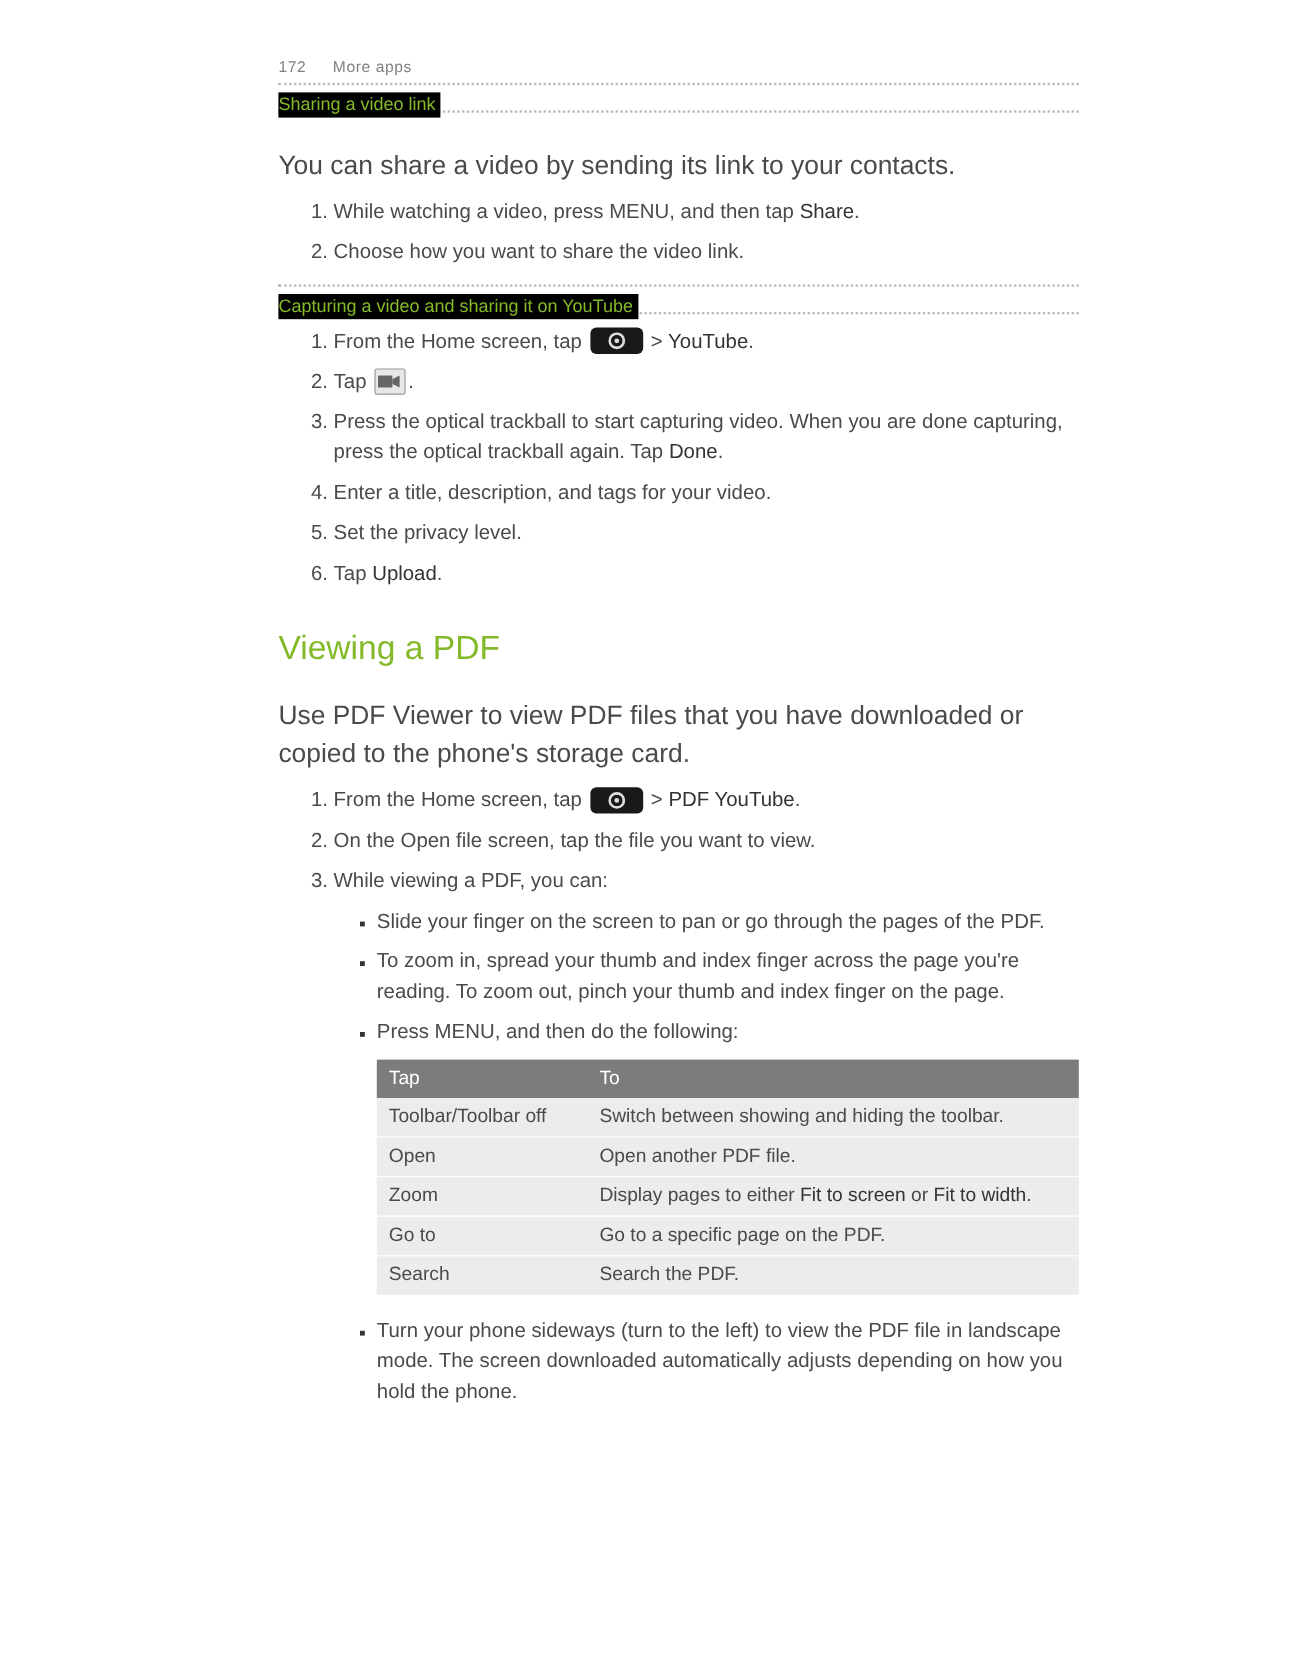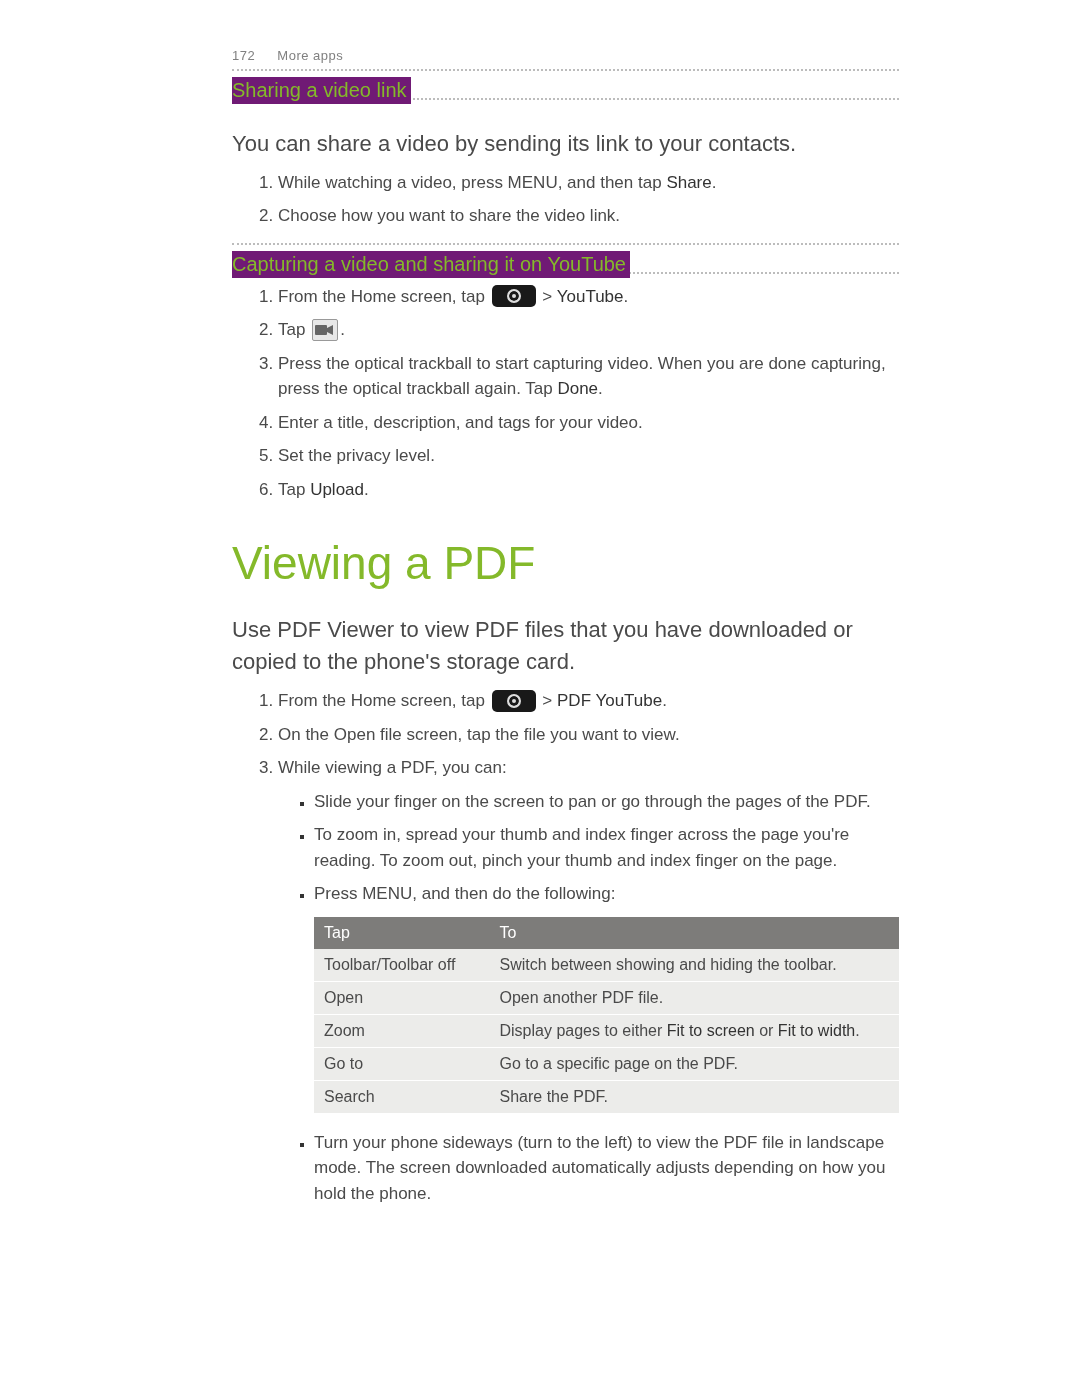--- a/index.html
+++ b/index.html
@@ -28,25 +28,25 @@
     border: none;
     border-top: 2px dotted #bcbcbc;
     margin: 0 0 2px 0;
     width: 100%;
   }
   .dotted-hr.tight {
     margin: 0;
   }
   .subhead {
     color: #84b92a;
-    font-size: 20px;
+    font-size: 15px;
     margin: 0;
     padding: 2px 0 2px 0;
     display: inline-block;
-    background: #701a75;
+    background: #000000;
     position: relative;
   }
   .subhead-wrap {
     position: relative;
     margin-top: 6px;
   }
   .subhead-wrap .subhead {
     position: relative;
     z-index: 2;
     padding-right: 4px;
@@ -85,21 +85,21 @@
     margin-bottom: 8px;
     line-height: 1.5;
     font-size: 17px;
   }
   ul.square > li::marker {
     font-size: 12px;
     color: #333;
   }
   h1.maintitle {
     color: #84b92a;
-    font-size: 46px;
+    font-size: 28px;
     font-weight: 500;
     margin: 34px 0 16px 0;
   }
   .bold { color: #333; }
   .icon-apps {
     display: inline-block;
     vertical-align: middle;
     width: 44px;
     height: 22px;
     background: #191919;
@@ -239,21 +239,21 @@
               <tr>
                 <td>Zoom</td>
                 <td><span>Display pages to either </span><span class="bold">Fit to screen</span><span> or </span><span class="bold">Fit to width</span><span>.</span></td>
               </tr>
               <tr>
                 <td>Go to</td>
                 <td><span>Go to a specific page on the PDF.</span></td>
               </tr>
               <tr>
                 <td>Search</td>
-                <td><span>Share the PDF.</span></td>
+                <td><span>Search the PDF.</span></td>
               </tr>
             </tbody>
           </table>
         </li>
         <li>Turn your phone sideways (turn to the left) to view the PDF file in landscape mode. The screen downloaded automatically adjusts depending on how you hold the phone.</li>
       </ul>
     </li>
   </ol>
 
 </div>

